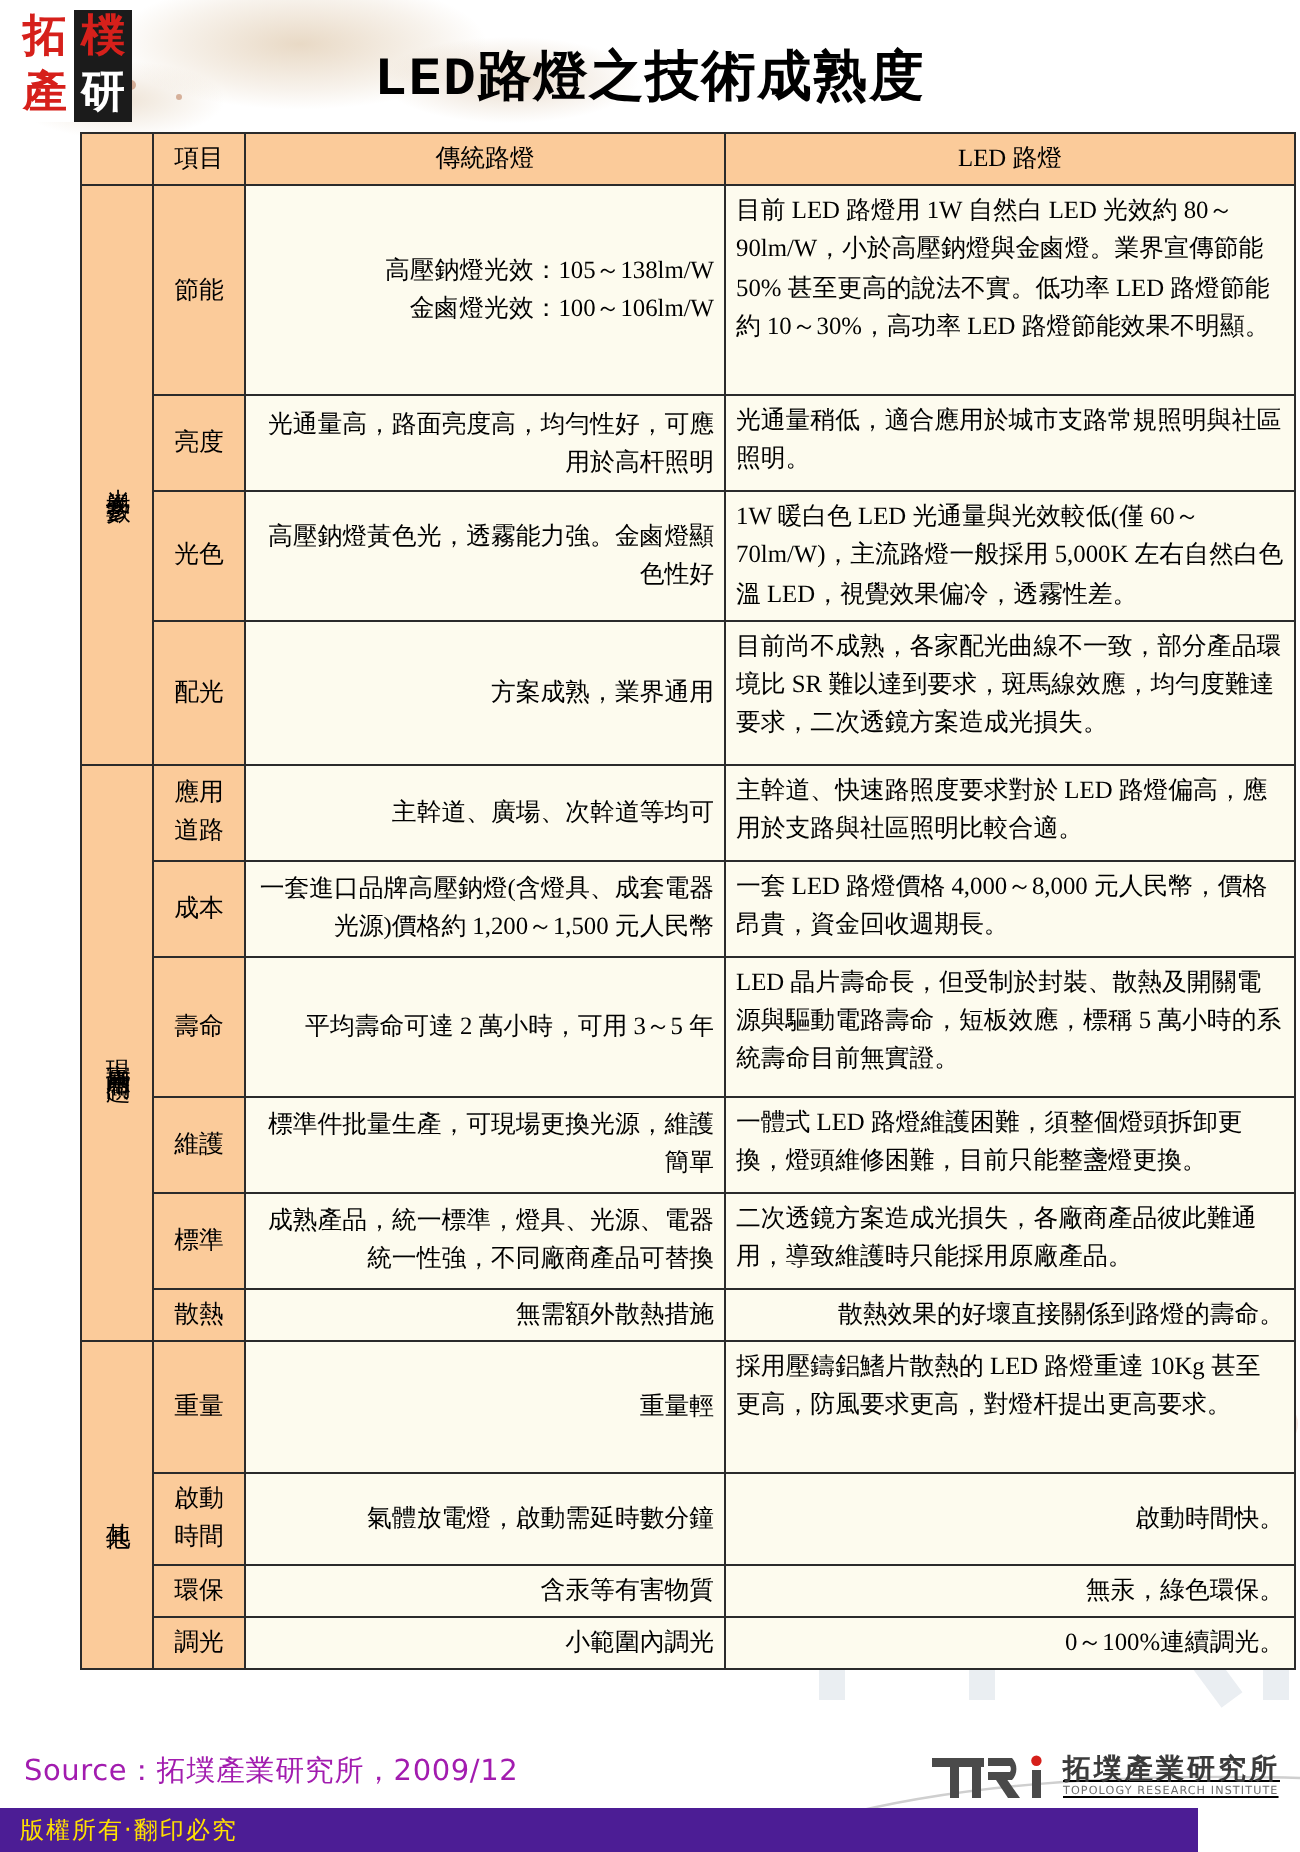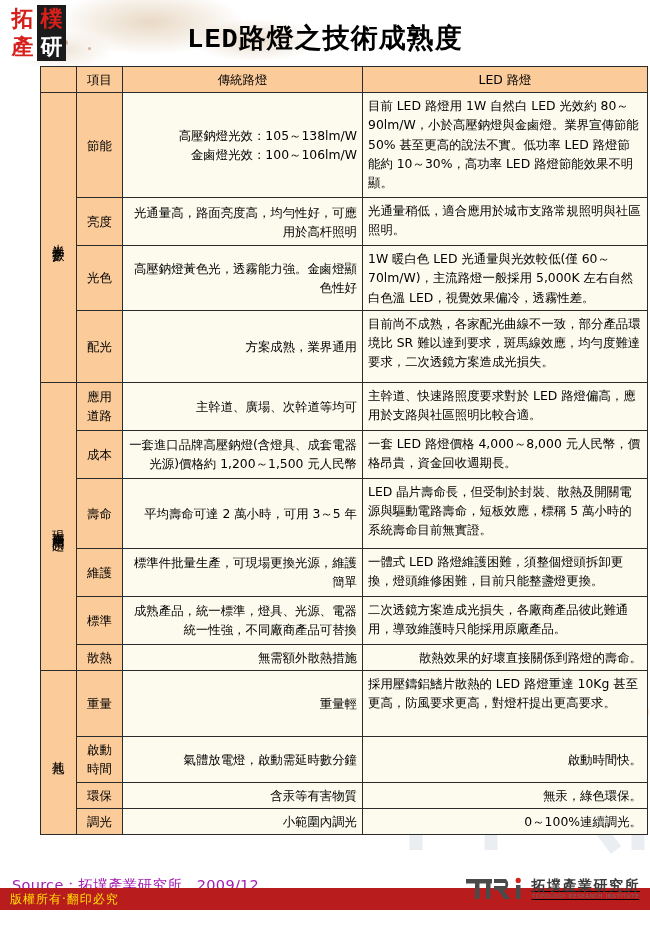--- a/index.html
+++ b/index.html
@@ -85,20 +85,21 @@
     position: absolute;
     left: 40px; top: 66px;
     width: 607px;
     z-index: 2;
   }
   table.matrix {
     border-collapse: collapse;
     width: 607px;
     table-layout: fixed;
     background: #eab308;
+    font-family: Liberation Serif, serif;
   }
   table.matrix td, table.matrix th {
     border: 1px solid #2b2b2b;
     padding: 3px 5px;
     vertical-align: middle;
     font-size: 12.4px;
     line-height: 1.55;
     color: #000;
     font-weight: normal;
   }
@@ -145,23 +146,23 @@
     font-size: 14.5px;
     color: #a21caf;
     letter-spacing: 0.3px;
     z-index: 2;
     font-family: "DejaVu Sans", "Liberation Sans", sans-serif;
   }
 
   
   .footer-bar {
     position: absolute;
-    left: 0; bottom: 16px;
-    width: 650px; height: 22px;
-    background: #b91c1c;
+    left: 0; bottom: 0;
+    width: 599px; height: 22px;
+    background: #4c1d95;
     z-index: 3;
   }
   .footer-bar .copy {
     position: absolute;
     left: 10px; top: 3px;
     color: #ffe000;
     font-size: 12px;
     letter-spacing: 1px;
     white-space: nowrap;
   }

